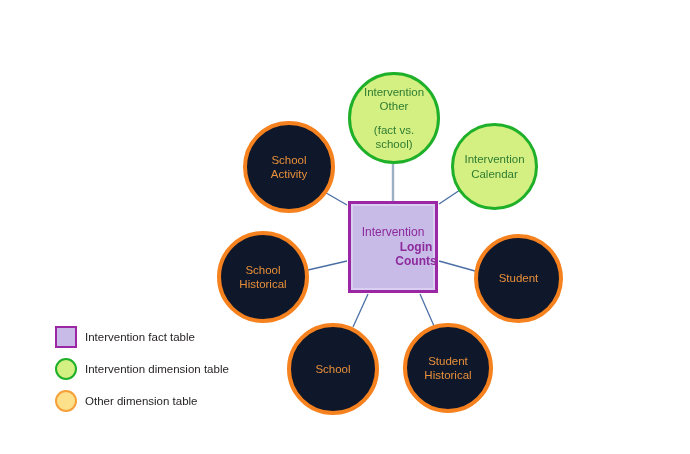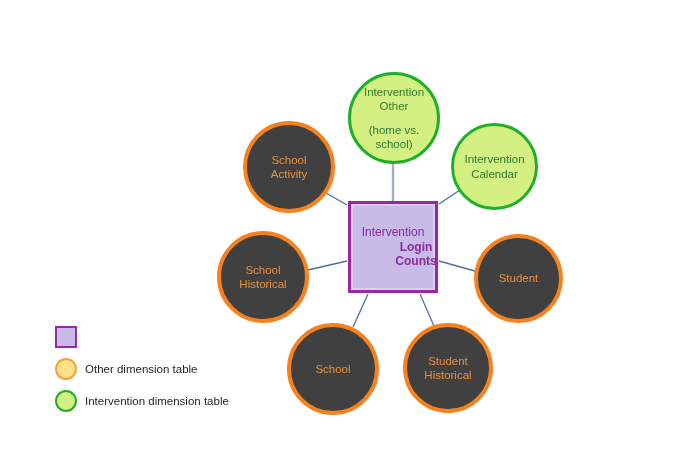--- a/index.html
+++ b/index.html
@@ -42,21 +42,21 @@
 
   .circle { border-radius: 50%; }
 
   .dim-intervention {
     background: #d4ef82;
     border: 3px solid #1eb028;
     color: #2f7d32;
     font-size: 11.5px;
   }
   .dim-other {
-    background: #404040;
+    background: #0f172a;
     border: 4px solid #f5821f;
     color: #e8903a;
     font-size: 11.5px;
   }
   .fact-table {
     background: #c8bbe8;
     border: 3px solid #9b27a5;
     box-shadow: inset 0 0 0 2px #d9cff0;
     color: #8d2a9c;
     font-size: 12px;
@@ -115,21 +115,21 @@
     <line x1="347" y1="261" x2="308" y2="270" stroke="#4a6fa5" stroke-width="1.3"></line>
     <line x1="439" y1="261" x2="475" y2="271" stroke="#4a6fa5" stroke-width="1.3"></line>
     <line x1="368" y1="294" x2="353" y2="327" stroke="#4a6fa5" stroke-width="1.3"></line>
     <line x1="420" y1="294" x2="434" y2="326" stroke="#4a6fa5" stroke-width="1.3"></line>
   </svg>
 
   <div class="node circle dim-intervention" style="left:348px; top:72px; width:92px; height:92px;">
     <span class="ln">Intervention</span>
     <span class="ln">Other</span>
     <span class="gap"></span>
-    <span class="ln">(home vs.</span>
+    <span class="ln">(fact vs.</span>
     <span class="ln">school)</span>
   </div>
 
   <div class="node circle dim-intervention" style="left:451px; top:123px; width:87px; height:87px;">
     <span class="ln">Intervention</span>
     <span class="ln">Calendar</span>
   </div>
 
   <div class="node circle dim-other" style="left:243px; top:121px; width:92px; height:92px;">
     <span class="ln">School</span>
@@ -155,24 +155,25 @@
   </div>
 
   <div class="node fact-table" style="left:348px; top:201px; width:90px; height:92px;">
     <span class="ln">Intervention</span>
     <span class="ln bold">Login Counts</span>
   </div>
 
   <div id="legend">
     <div class="legend-row">
       <span class="swatch sw-fact"></span>
+      <span class="legend-label">Intervention fact table</span>
+    </div>
+    <div class="legend-row">
+      <span class="swatch sw-dim-int"></span>
+      <span class="legend-label">Intervention dimension table</span>
     </div>
     <div class="legend-row">
       <span class="swatch sw-dim-other"></span>
       <span class="legend-label">Other dimension table</span>
-    </div>
-    <div class="legend-row">
-      <span class="swatch sw-dim-int"></span>
-      <span class="legend-label">Intervention dimension table</span>
     </div>
   </div>
 
 </div>
 
 </body></html>

